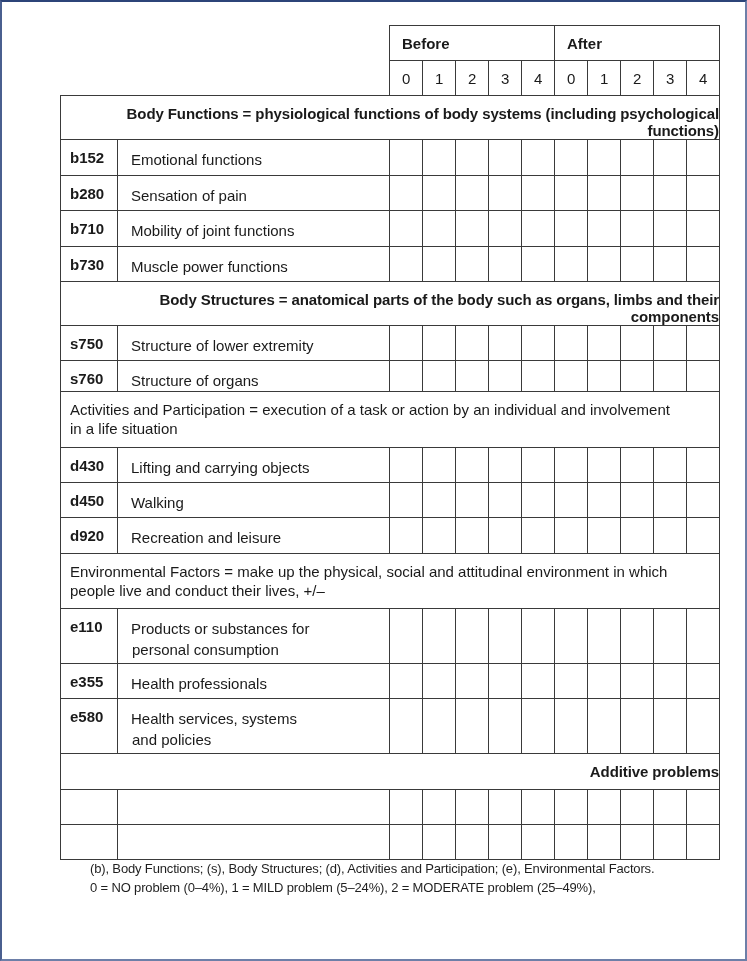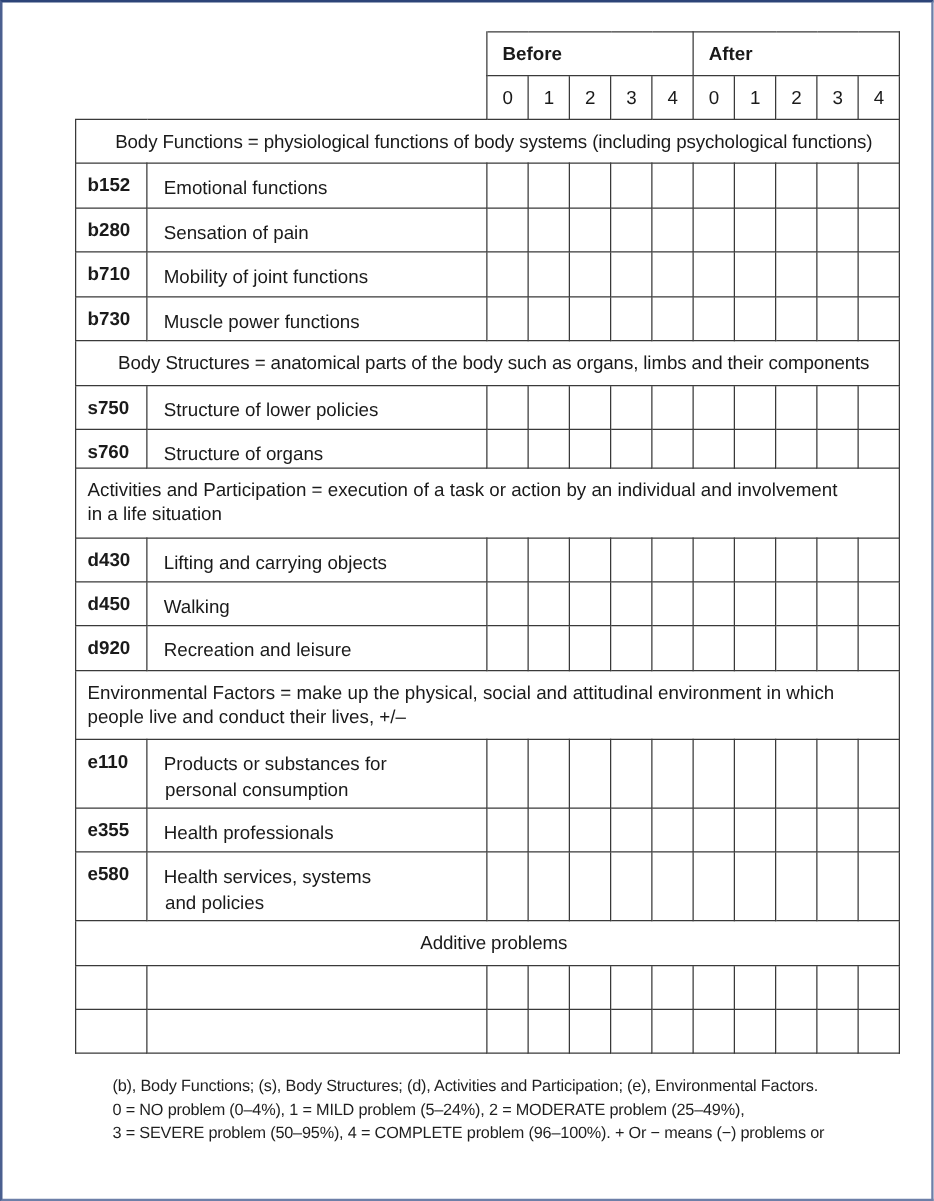--- a/index.html
+++ b/index.html
@@ -6,21 +6,21 @@
   body { width: 747px; height: 961px; position: relative; overflow: hidden;
          font-family: "Liberation Sans", sans-serif; color: #1a1a1a; }
   .frame-inner { position: absolute; left: 0; top: 0; width: 747px; height: 961px;
            box-sizing: border-box; border-left: 2px solid #4a5f8f; border-top: 2px solid #2c4478;
            border-right: 2px solid #6d7fa8; border-bottom: 2px solid #6d7fa8; }
   table.icf { position: absolute; left: 60px; top: 25px; border-collapse: collapse;
               table-layout: fixed; }
   table.icf td { border: 1.3px solid #3a3a3a; padding: 0; font-size: 15px; vertical-align: top;
                  box-sizing: border-box; }
   table.icf td.blank-corner { border-top: none; border-left: none; border-bottom: 1.3px solid #3a3a3a; }
-  .group-head { font-weight: normal; font-size: 14.5px; text-align: center; padding: 9px 0 0 10px !important;
+  .group-head { font-weight: bold; font-size: 14.5px; text-align: right; padding: 9px 0 0 10px !important;
                 letter-spacing: -0.1px; }
   .score-num { text-align: left; padding: 9px 0 0 12px !important; font-size: 15px; }
   .phase-head { font-weight: bold; font-size: 15px; padding: 9px 0 0 12px !important; }
   .cat-head { font-weight: normal; font-size: 14.5px; padding: 8px 10px 0 9px !important; line-height: 19px; }
   .code { padding: 9px 0 0 9px !important; font-size: 15px; font-weight: bold; }
   .label { padding: 9px 0 0 13px !important; font-size: 15px; line-height: 21px; }
   .label .l2 { display: block; padding-left: 1px; }
   .foot { position: absolute; left: 90px; top: 860px; width: 600px; font-size: 13px;
           line-height: 18.5px; color: #1f1f1f; letter-spacing: -0.15px; }
   .foot div { white-space: nowrap; }
@@ -124,21 +124,21 @@
         <td></td>
         <td></td>
         <td></td>
   </tr>
 
   <tr style="height:36px">
     <td class="group-head" colspan="12">Body Structures = anatomical parts of the body such as organs, limbs and their components</td>
   </tr>
   <tr style="height:35px">
     <td class="code">s750</td>
-    <td class="label">Structure of lower policies</td>
+    <td class="label">Structure of lower extremity</td>
     <td></td>
         <td></td>
         <td></td>
         <td></td>
         <td></td>
     <td></td>
         <td></td>
         <td></td>
         <td></td>
         <td></td>
@@ -292,14 +292,13 @@
         <td></td>
         <td></td>
         <td></td>
   </tr>
 </tbody>
   </table>
 
 <div class="foot">
   <div>(b), Body Functions; (s), Body Structures; (d), Activities and Participation; (e), Environmental Factors.</div>
   <div>0 = NO problem (0–4%), 1 = MILD problem (5–24%), 2 = MODERATE problem (25–49%),</div>
-  <div>3 = SEVERE problem (50–95%), 4 = COMPLETE problem (96–100%). + Or − means (−) problems or</div>
 </div>
 
 </body></html>

